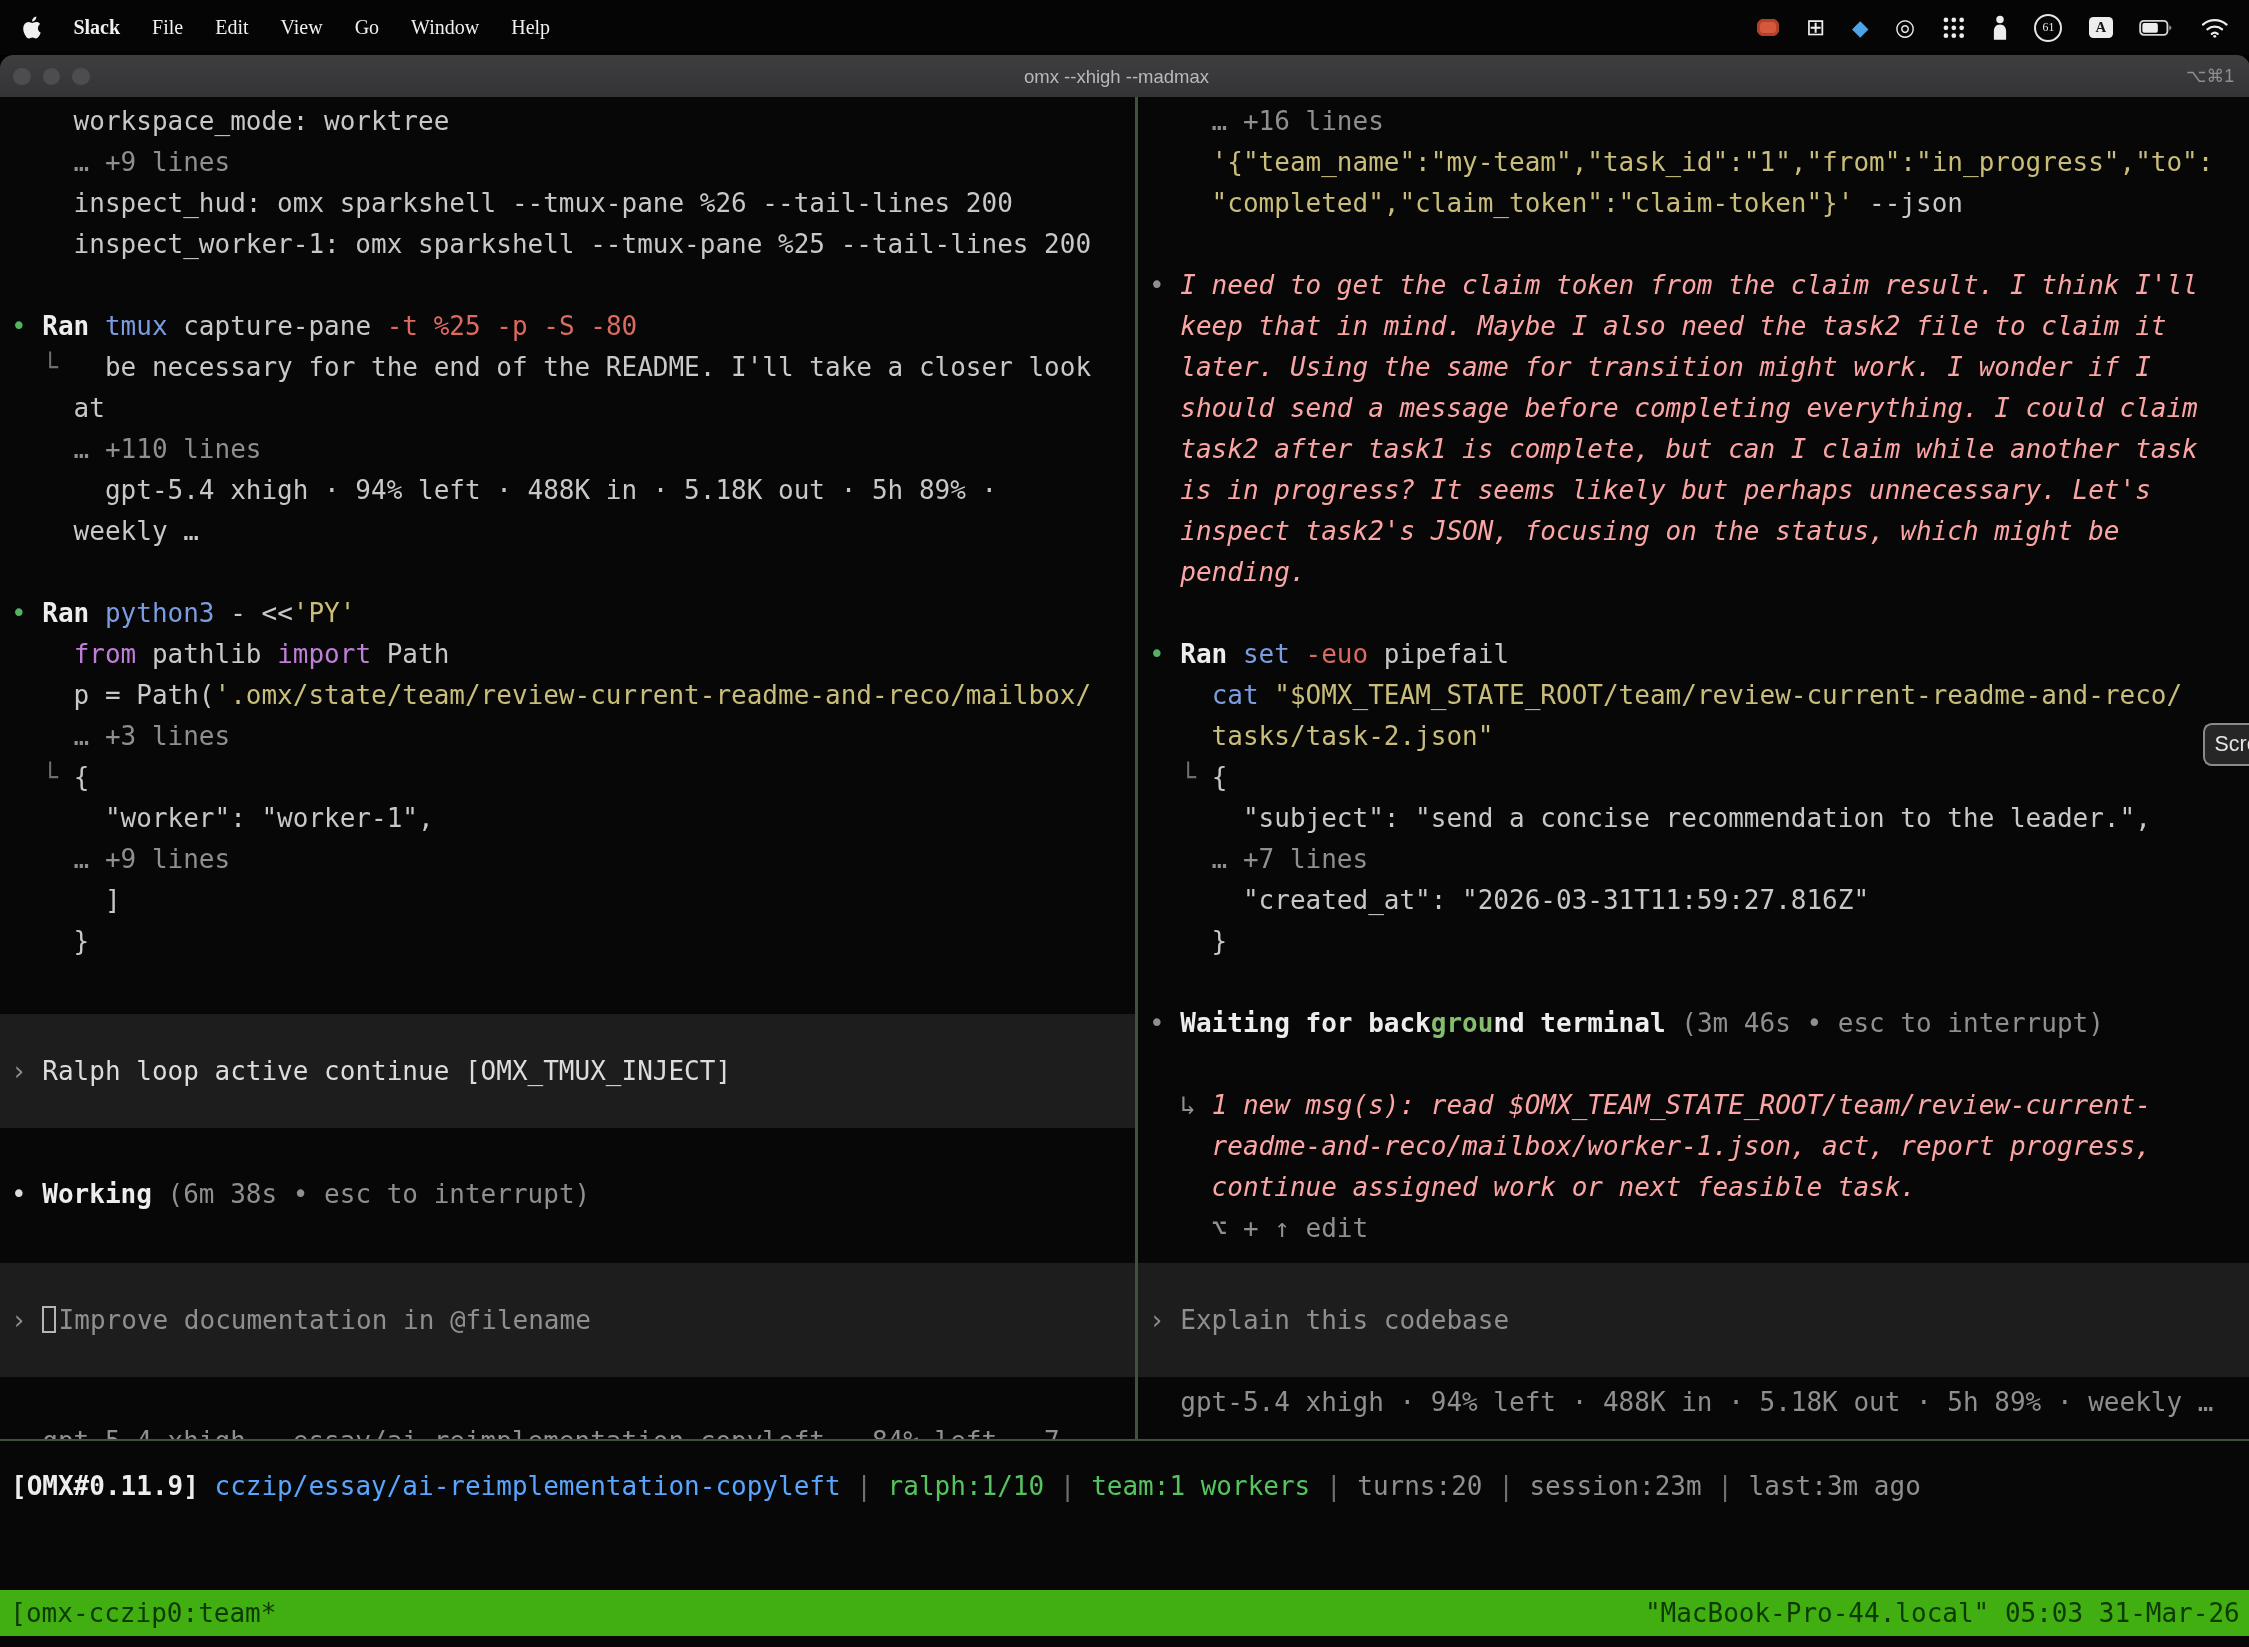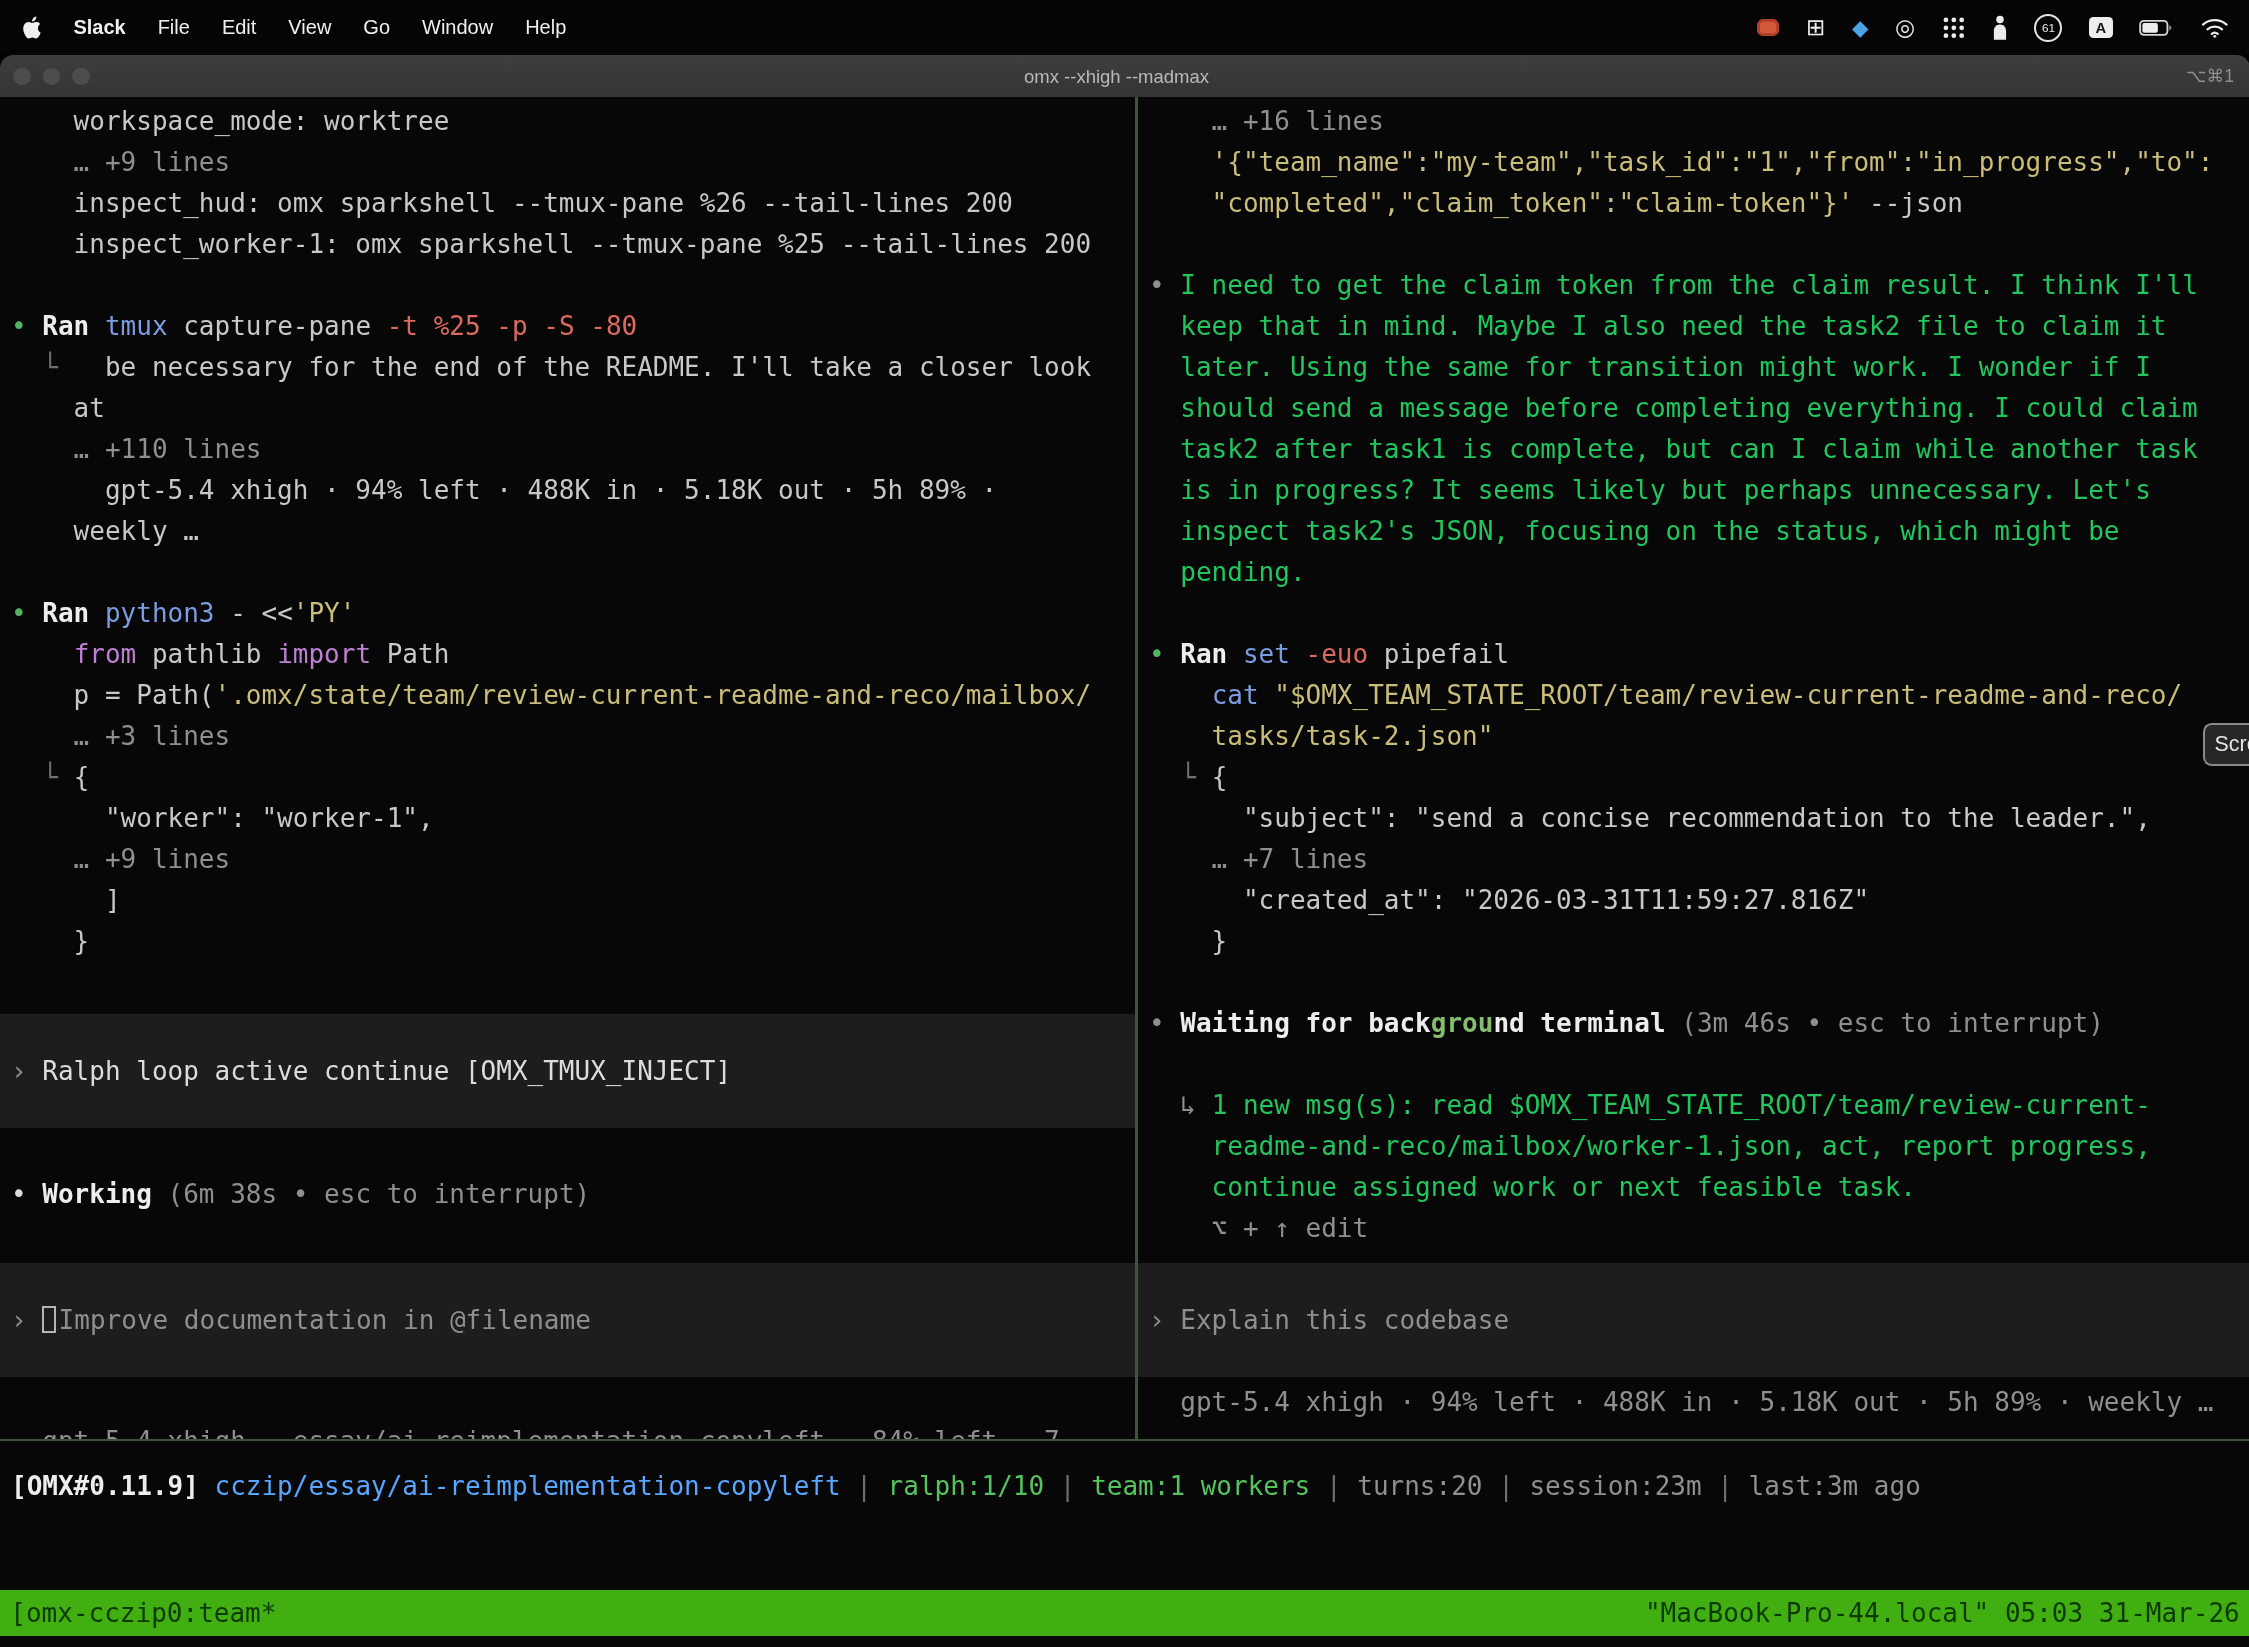--- a/index.html
+++ b/index.html
@@ -5,21 +5,21 @@
   html,body{margin:0;padding:0;}
   body{
     width:2250px;height:1648px;background:#000;overflow:hidden;position:relative;
     font-family:"DejaVu Sans Mono","Liberation Mono",monospace;
   }
   
   .menu-bar{
     position:absolute;top:0;left:0;right:0;height:55px;background:#050505;
     display:flex;align-items:center;justify-content:space-between;
     padding:0 20.7px;box-sizing:border-box;color:#f0f0f0;
-    font-family:Liberation Sans, sans-serif;font-size:20px;
+    font-family:Liberation Serif, serif;font-size:20px;
   }
   .mb-left{display:flex;align-items:center;gap:32px;}
   .mb-left .app-name{font-weight:bold;}
   .mb-right{display:flex;align-items:center;gap:26.6px;}
   .mb-icon{display:flex;align-items:center;justify-content:center;}
   .mb-icon.glyph{font-size:23px;color:#ececec;}
   .mb-icon.glyph.blue{color:#4da3e8;font-size:21.4px;}
   .rec{display:inline-block;width:22px;height:17.7px;border-radius:6.6px;background:#d4593c;box-shadow:inset 0 0 0 3px #b23f28;}
   .gauge{width:28px;height:28px;border:2.2px solid #e3e3e3;border-radius:50%;display:flex;align-items:center;justify-content:center;font-size:11.8px;color:#ececec;box-sizing:border-box;}
   .inputA{width:23.6px;height:20.7px;background:#ededed;color:#161616;border-radius:4.4px;font-size:14.8px;font-weight:bold;display:flex;align-items:center;justify-content:center;}
@@ -56,21 +56,21 @@
   .sg-t{color:#c8c8c8}
   .sg-dim{color:#8f8f8f}
   .sg-dim2{color:#6f6f6f}
   .sg-b{color:#ededed;font-weight:bold}
   .sg-wt{color:#dcdcdc}
   .sg-gb{color:#53b365}
   .sg-blue{color:#7b9ce0}
   .sg-red{color:#dd6a60}
   .sg-str{color:#c9bd7a}
   .sg-kw{color:#bf7fd6}
-  .sg-it{color:#22c55e;}
+  .sg-it{color:#fca5a5;font-style:italic}
   .sg-grn{color:#84bd6d;font-weight:bold}
   .sg-grn2{color:#56c45e}
   .sg-path{color:#58a6ff}
   .sg-cursor{display:inline-block;width:13.3px;height:26.6px;border:2.2px solid #b5b5b5;vertical-align:-4.4px;margin-right:3px;box-sizing:border-box;}
   
   .scre-overlay{
     position:absolute;top:626px;right:0;width:47px;height:43px;background:#262626;
     border:2.2px solid #8a8a8a;border-right:none;border-radius:8.9px 0 0 8.9px;
     color:#e6e6e6;font-size:21.4px;display:flex;align-items:center;padding-left:9.6px;
     box-sizing:border-box;font-family:Liberation Sans, sans-serif;z-index:5;

